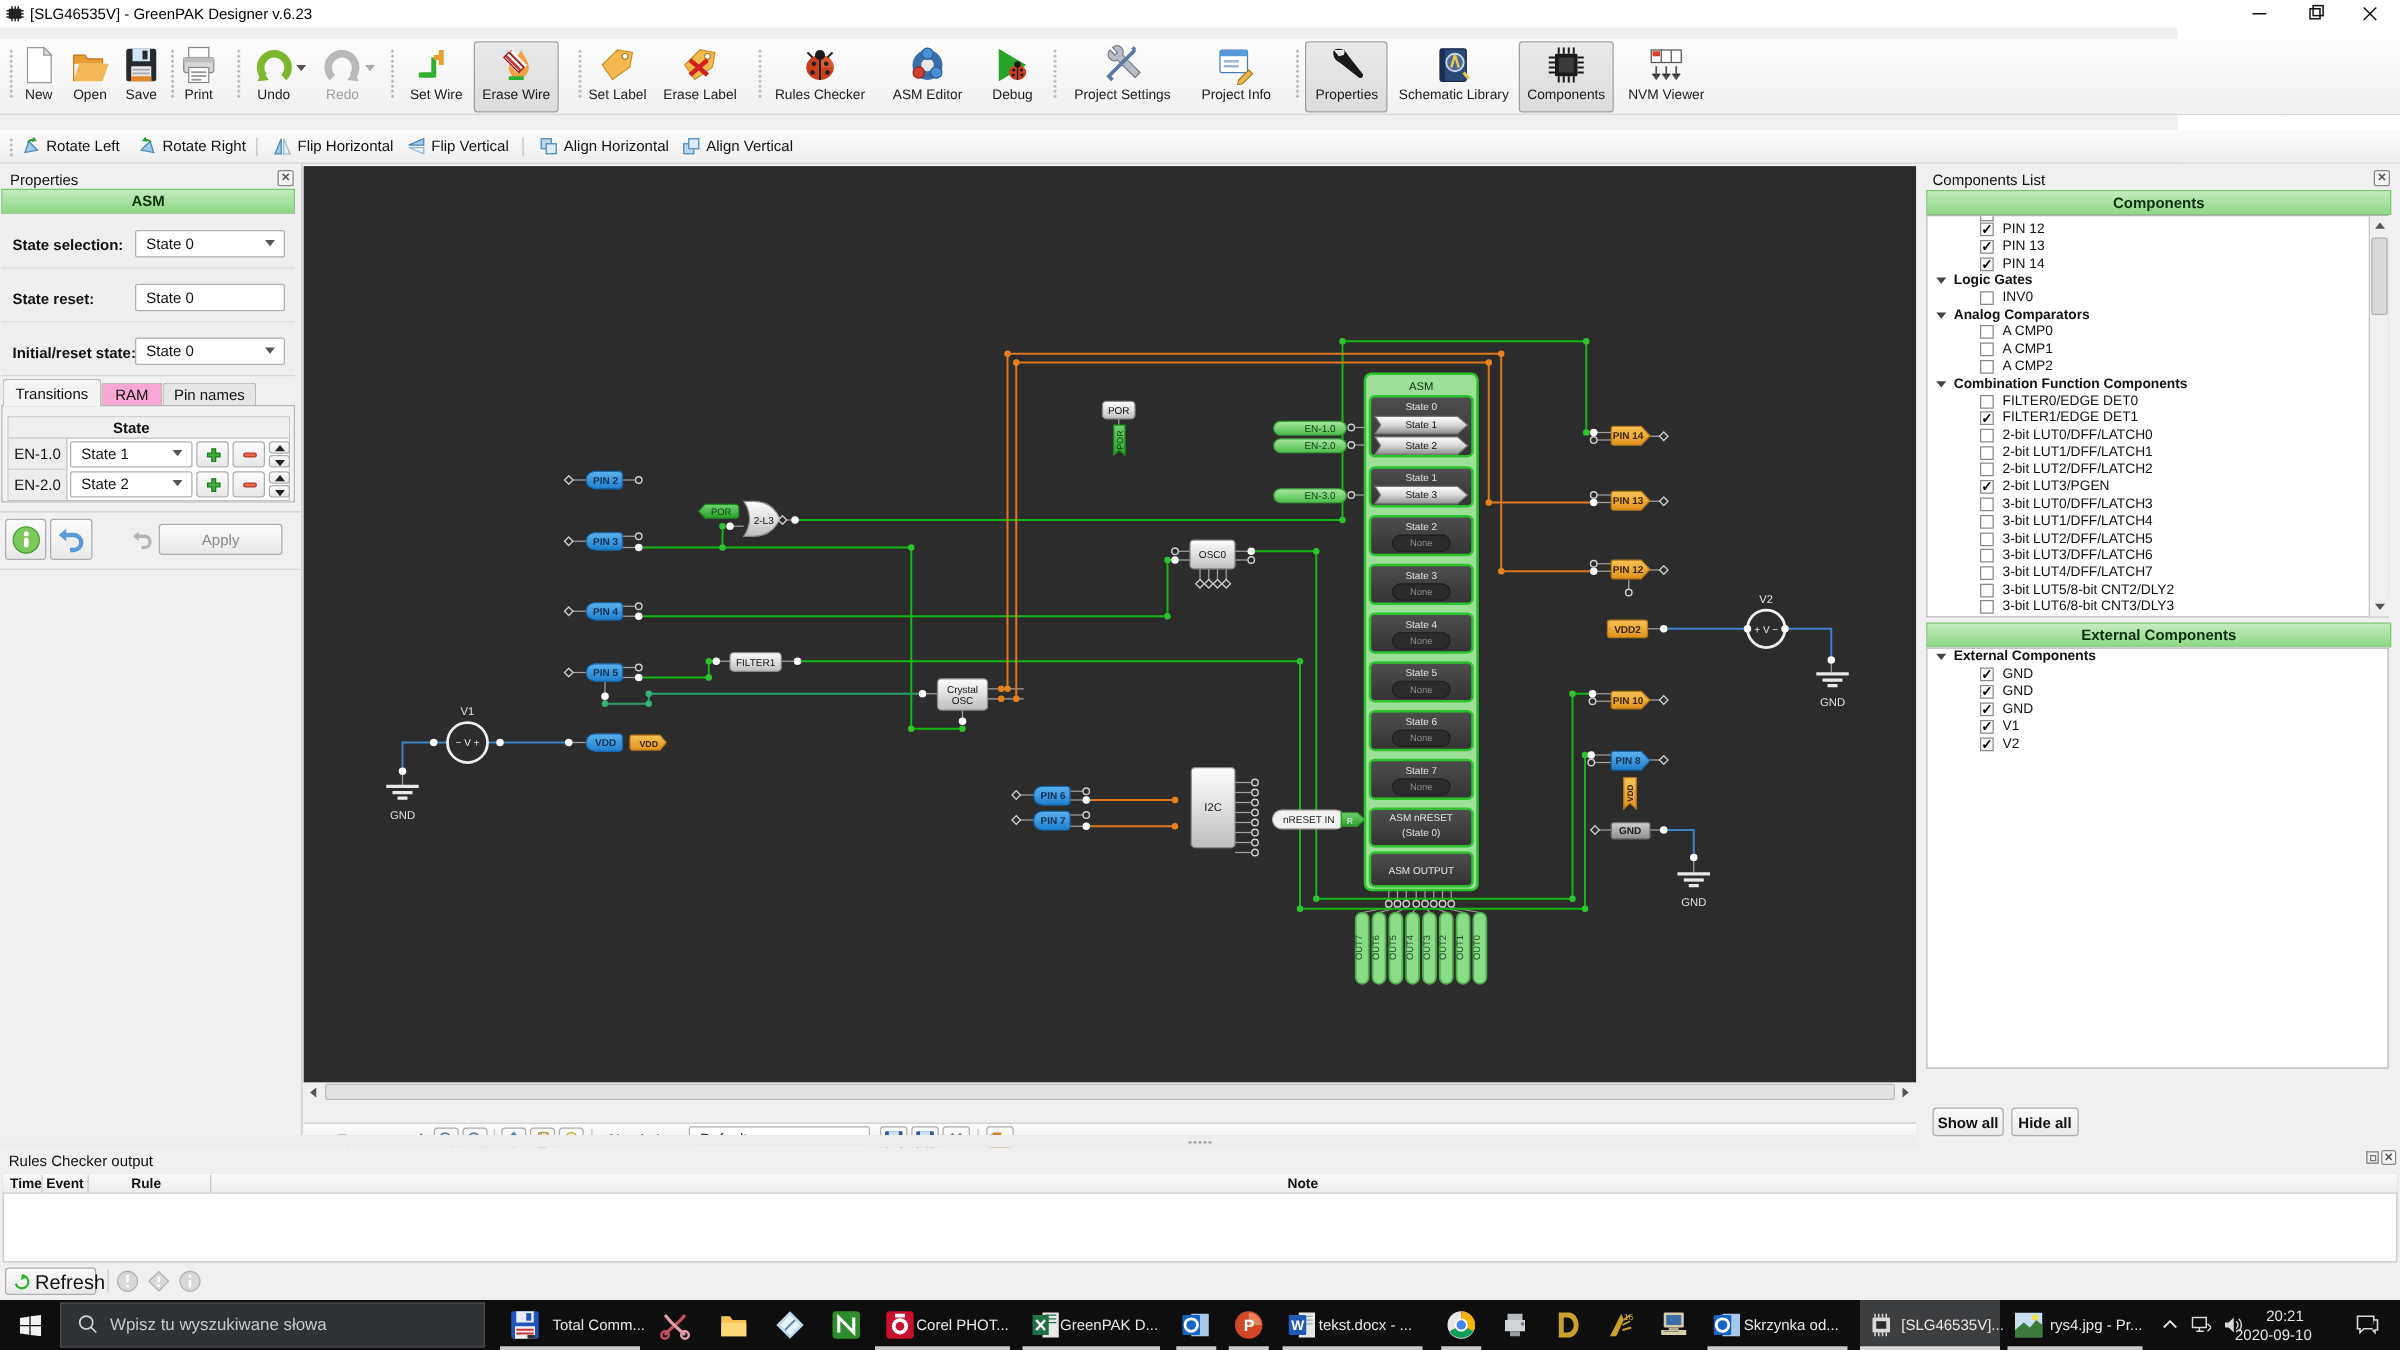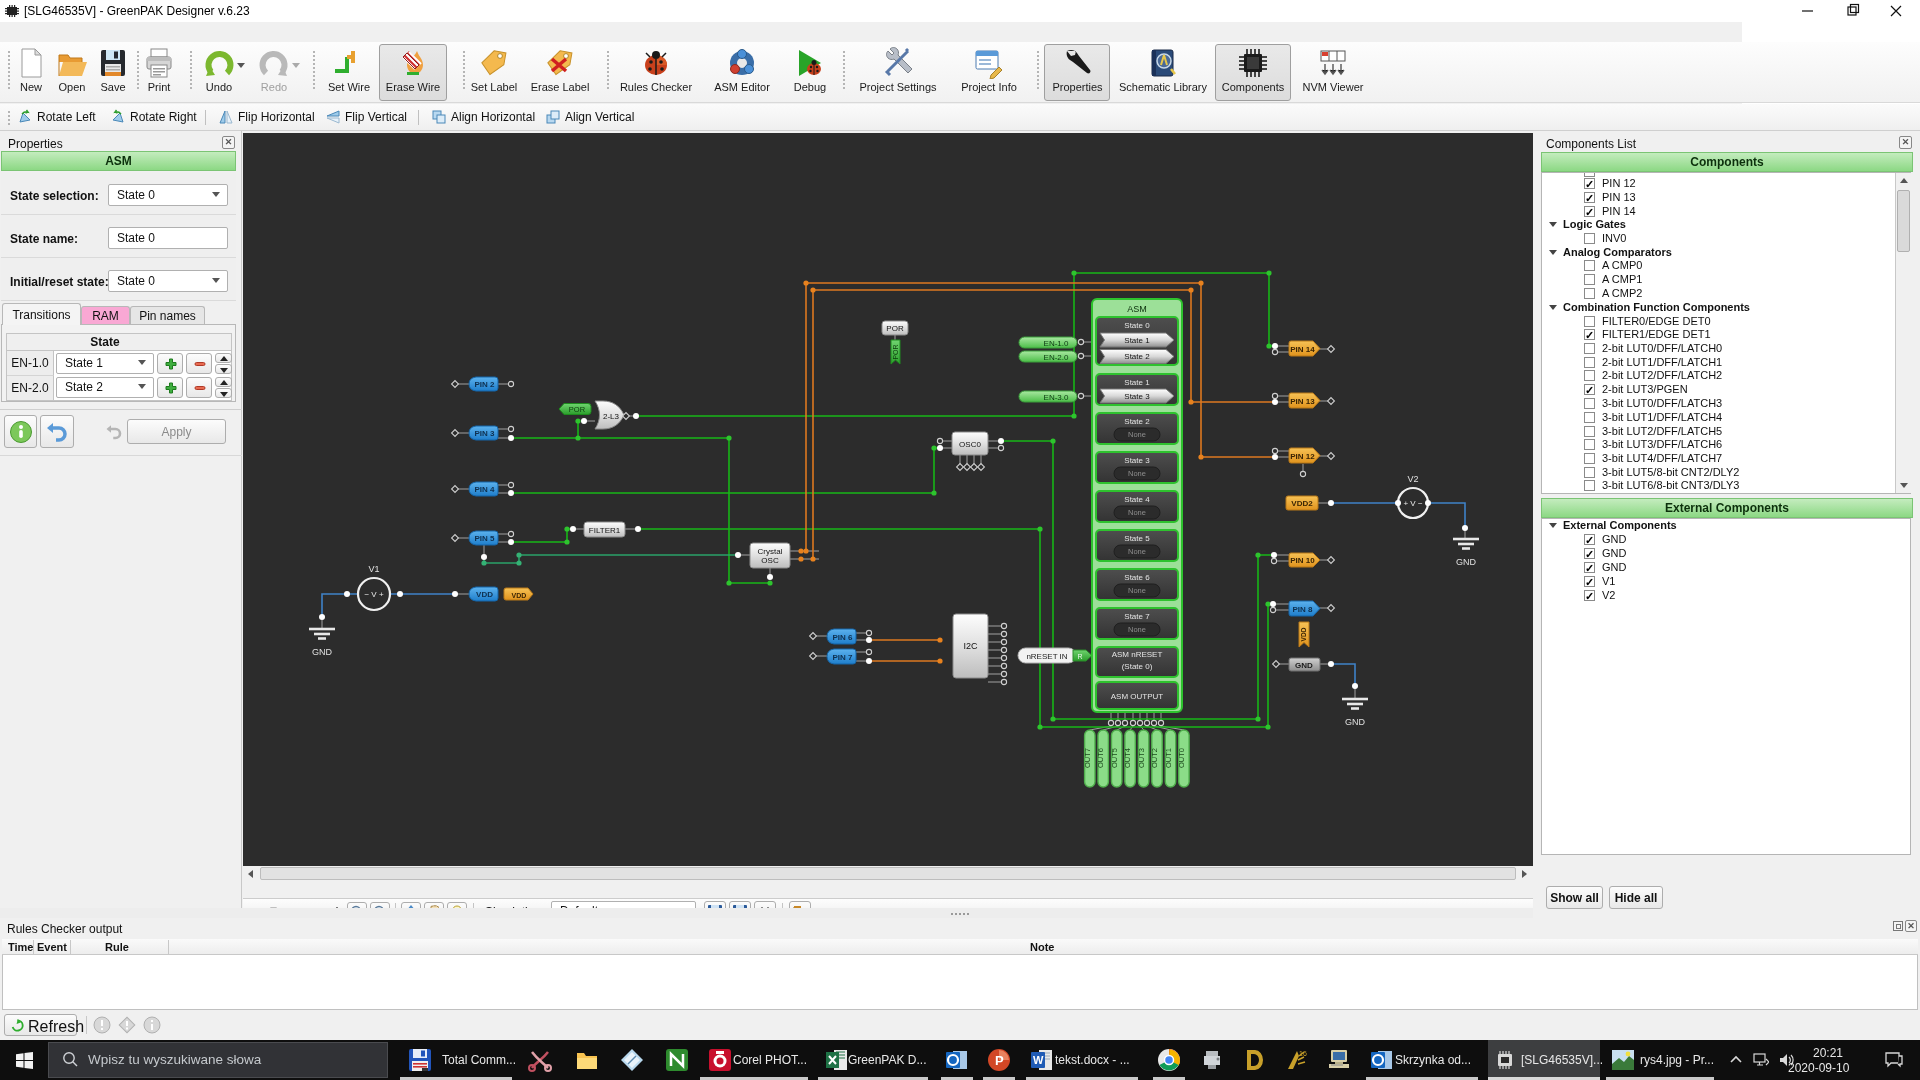--- a/index.html
+++ b/index.html
@@ -5,21 +5,21 @@
 * { margin:0; padding:0; box-sizing:border-box; }
 html,body { width:1920px; height:1080px; overflow:hidden; font-family:"Liberation Sans", sans-serif; }
 .abs { position:absolute; }
 #root { position:relative; width:1742px; height:1080px; background:#f0f0f0; }
 
 
 #titlebar { position:absolute; left:0; top:0; width:1920px; height:22px; background:#ffffff; }
 #titlebar .ttext { position:absolute; left:24px; top:4px; font-size:12px; color:#000; }
 #menubar { position:absolute; left:0; top:22px; width:1920px; height:20px; background:#f0f0f0; font-size:12px; color:#111; }
 #menubar span { position:absolute; top:3px; }
-#toolbar1 { position:absolute; left:0; top:42px; width:1920px; height:61px; background:linear-gradient(#fdfdfd,#f1f1f1); border-bottom:1px solid #d9d9d9; }
+#toolbar1 { position:absolute; left:0; top:31px; width:1920px; height:61px; background:linear-gradient(#fdfdfd,#f1f1f1); border-bottom:1px solid #d9d9d9; }
 #toolbar2 { position:absolute; left:0; top:104px; width:1920px; height:27px; background:linear-gradient(#fbfbfb,#efefef); border-bottom:1px solid #cfcfcf; font-size:12px; color:#111; }
 .tbtn { position:absolute; top:5px; text-align:center; font-size:11px; color:#1a1a1a; }
 .tbtn .ic { margin:0 auto 2px auto; width:32px; height:32px; }
 .tbtn .lbl { white-space:nowrap; }
 .pressed { background:linear-gradient(#e9e9e9,#dcdcdc); border:1px solid #9f9f9f; border-radius:3px; }
 .tsep { position:absolute; top:8px; width:4px; height:40px;
   background-image:radial-gradient(circle, #b5b5b5 1px, transparent 1.2px);
   background-size:4px 4px; }
 .t2item { position:absolute; top:4px; height:18px; display:flex; align-items:center; gap:4px; font-size:12px; color:#111; }
 .t2sep { position:absolute; top:6px; width:1px; height:15px; background:#c0c0c0; }
@@ -345,21 +345,21 @@
     <div class="greenhdr abs" style="left:1px;top:20px;width:235px;height:20px;line-height:19px">ASM</div>
 
     <div class="lp-row" style="top:41px;height:43px"></div>
     <div class="lp-label" style="left:10px;top:58px">State selection:</div>
     <div class="combo" style="left:108px;top:53px;width:120px;height:22px">
         <span class="ctext">State 0</span>
         <span class="carrow"></span>
       </div>
 
     <div class="lp-row" style="top:84px;height:43px"></div>
-    <div class="lp-label" style="left:10px;top:101px">State name:</div>
+    <div class="lp-label" style="left:10px;top:101px">State reset:</div>
     <div class="combo" style="left:108px;top:96px;width:120px;height:22px">
         <span class="ctext">State 0</span>
       </div>
 
     <div class="lp-row" style="top:127px;height:43px"></div>
     <div class="lp-label" style="left:10px;top:144px">Initial/reset state:</div>
     <div class="combo" style="left:108px;top:139px;width:120px;height:22px">
         <span class="ctext">State 0</span>
         <span class="carrow"></span>
       </div>

